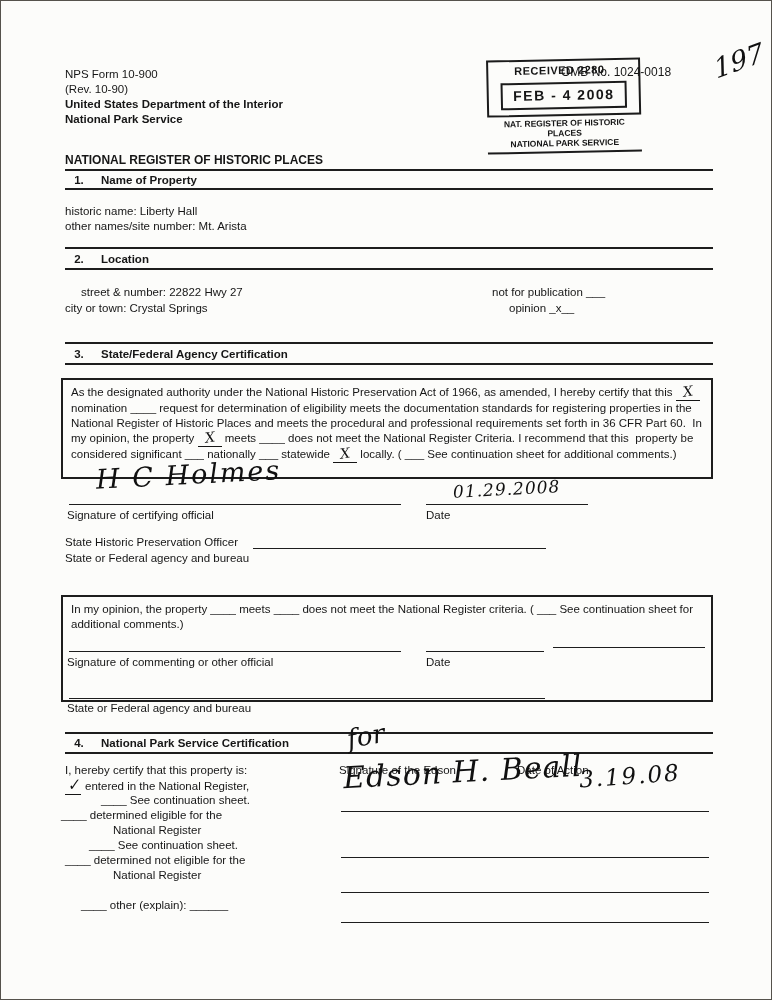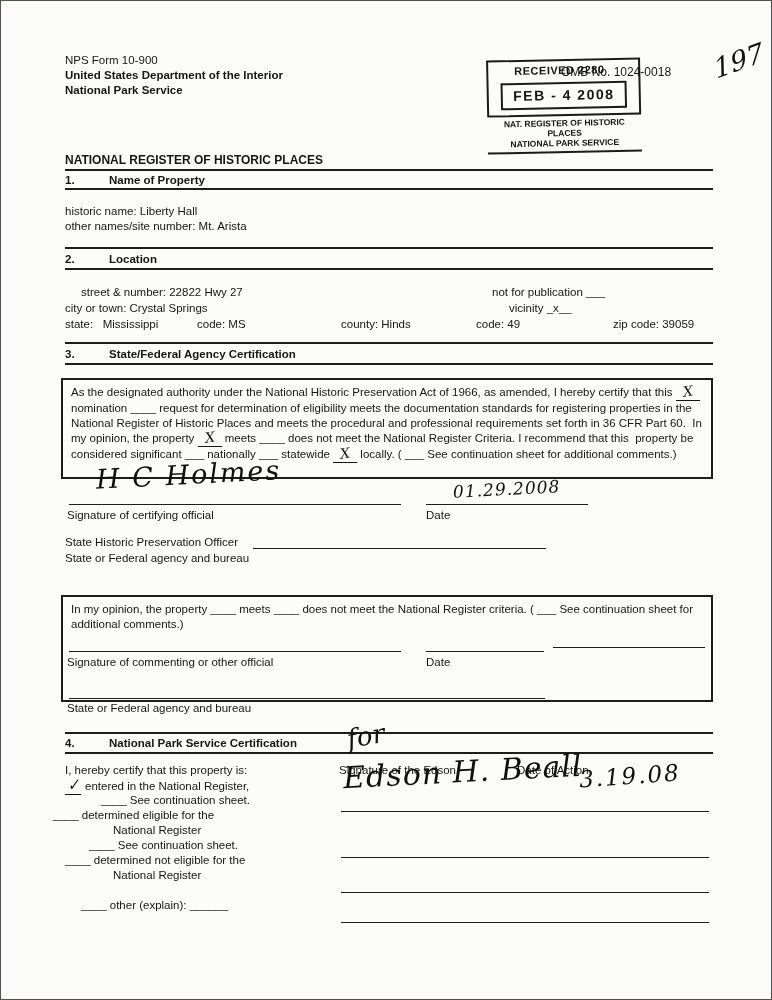--- a/index.html
+++ b/index.html
@@ -13,35 +13,36 @@
   .abs { position:absolute; }
   .b { font-weight:bold; }
   [data-bind] { white-space:pre-wrap; }
   .rule { position:absolute; left:64px; width:648px; height:2px; background:#1d1d1d; }
   .thin { position:absolute; height:1px; background:#1d1d1d; }
   .box { position:absolute; left:60px; width:652px; border:2px solid #1d1d1d; padding:5px 8px; }
   .hw { font-family:"DejaVu Serif", serif; font-style:italic; color:#101010; }
   .blank { display:inline-block; border-bottom:1px solid #151515; min-width:24px; text-align:center; }
   .hwx { display:inline-block; font-family:"DejaVu Serif", serif; font-style:italic;
          font-size:14px; transform:rotate(-8deg); line-height:10px; }
-  .sec-head { position:absolute; left:64px; font-weight:bold; }
+  .sec-head { position:absolute; left:56px; font-weight:bold;text-align:center; }
   .sec-head .num { display:inline-block; width:44px; }
   .stamp-outer { border:2px solid #1b1b1b; padding:2px 2px 5px; }
   .stamp-inner { border:2px solid #1b1b1b; margin:4px 10px 0; text-align:center;
                  font-weight:bold; font-size:14px; letter-spacing:1.5px; padding:4px 0; }
   .stamp-agency { border-bottom:2px solid #1b1b1b; text-align:center; font-weight:bold;
                   font-size:8.5px; line-height:10px; padding:2px 0 3px; }
 </style>
 </head>
 <body>
 
 <div class="page">
 
-  <div class="abs" style="top:52px;left:64px">
+  <div class="abs" style="top:66px;left:64px">
     <div data-bind="header.form_number">NPS Form 10-900</div>
+    <div data-bind="header.revision">(Rev. 10-90)</div>
     <div class="b" data-bind="header.department">United States Department of the Interior</div>
     <div class="b" data-bind="header.agency">National Park Service</div>
   </div>
 
   <div class="abs" style="top:64px;left:560px;font-size:12px" data-bind="header.omb">OMB No. 1024-0018</div>
 
   <div class="abs" style="top:58px;left:486px;width:154px;transform:rotate(-1.2deg)">
     <div class="stamp-outer">
       <div class="b" style="font-size:11px;padding-left:24px;letter-spacing:.5px" data-bind="stamp.received">RECEIVED 2280</div>
       <div class="stamp-inner" data-bind="stamp.date">FEB - 4 2008</div>
@@ -79,28 +80,21 @@
     <span class="num" data-bind="section2.heading_num">2.</span><span data-bind="section2.heading_title">Location</span>
   </div>
   <div class="rule" style="top:267px"></div>
 
   <div class="abs" style="top:284px;left:80px;width:648px">
     <span><span data-bind="section2.street_label">street &amp; number:</span> <span data-bind="section2.street_value">22822 Hwy 27</span></span>
     <span class="abs" style="left:411px" data-bind="section2.not_for_publication">not for publication ___</span>
   </div>
   <div class="abs" style="top:300px;left:64px;width:648px">
     <span><span data-bind="section2.city_label">city or town:</span> <span data-bind="section2.city_value">Crystal Springs</span></span>
-    <span class="abs" style="left:444px" data-bind="section2.vicinity">vicinity _x__</span>
-  </div>
-  <div class="abs" style="top:316px;left:64px;width:648px">
-    <span data-bind="section2.state">state:   Mississippi</span>
-    <span class="abs" style="left:132px" data-bind="section2.state_code">code: MS</span>
-    <span class="abs" style="left:276px" data-bind="section2.county">county: Hinds</span>
-    <span class="abs" style="left:411px" data-bind="section2.county_code">code: 49</span>
-    <span class="abs" style="left:548px" data-bind="section2.zip">zip code: 39059</span>
+    <span class="abs" style="left:444px" data-bind="section2.vicinity">opinion _x__</span>
   </div>
 
   <div class="rule" style="top:341px"></div>
   <div class="sec-head" style="top:346px">
     <span class="num" data-bind="section3.heading_num">3.</span><span data-bind="section3.heading_title">State/Federal Agency Certification</span>
   </div>
   <div class="rule" style="top:362px"></div>
 
   <div class="box" style="top:377px;height:101px">
     <p><span data-bind="section3.cert_p1">As the designated authority under the National Historic Preservation Act of 1966, as amended, I hereby certify that this </span><span class="blank"><span class="hwx" data-bind="section3.x1">X</span></span><span data-bind="section3.cert_p2"> nomination ____ request for determination of eligibility meets the documentation standards for registering properties in the National Register of Historic Places and meets the procedural and professional requirements set forth in 36 CFR Part 60.  In my opinion, the property </span><span class="blank"><span class="hwx" data-bind="section3.x2">X</span></span><span data-bind="section3.cert_p3"> meets ____ does not meet the National Register Criteria. I recommend that this  property be considered significant ___ nationally ___ statewide </span><span class="blank"><span class="hwx" data-bind="section3.x3">X</span></span><span data-bind="section3.cert_p4"> locally. ( ___ See continuation sheet for additional comments.)</span></p>
@@ -138,21 +132,21 @@
   <div class="abs" style="top:762px;left:516px" data-bind="section4.action_label">Date of Action</div>
 
   <div class="abs hw" style="top:728px;left:346px;font-size:26px;transform:rotate(-10deg)" data-bind="annotations.keeper_note">for</div>
   <div class="abs hw" style="top:763px;left:342px;font-size:30px;transform:rotate(-3deg);letter-spacing:1px" data-bind="section4.keeper_signature">Edson H. Beall</div>
   <div class="abs hw" style="top:768px;left:578px;font-size:23px;transform:rotate(-4deg);letter-spacing:2px" data-bind="section4.action_date">3.19.08</div>
 
   <div class="abs" style="top:777px;left:64px">
     <span class="blank" style="min-width:16px;margin-right:4px"><span class="hw" style="display:inline-block;font-size:15px;transform:rotate(-10deg)" data-bind="annotations.check">✓</span></span><span data-bind="section4.items.0.t">entered in the National Register,</span>
   </div>
   <div class="abs" style="top:792px;left:100px" data-bind="section4.items.1.t">____ See continuation sheet.</div>
-  <div class="abs" style="top:807px;left:52px" data-bind="section4.items.2.t">____ determined eligible for the</div>
+  <div class="abs" style="top:807px;left:60px" data-bind="section4.items.2.t">____ determined eligible for the</div>
   <div class="abs" style="top:822px;left:112px" data-bind="section4.items.3.t">National Register</div>
   <div class="abs" style="top:837px;left:88px" data-bind="section4.items.4.t">____ See continuation sheet.</div>
   <div class="abs" style="top:852px;left:64px" data-bind="section4.items.5.t">____ determined not eligible for the</div>
   <div class="abs" style="top:867px;left:112px" data-bind="section4.items.6.t">National Register</div>
   <div class="abs" style="top:897px;left:80px" data-bind="section4.items.8.t">____ other (explain): ______</div>
 
   <div class="thin" style="top:810px;left:340px;width:368px"></div>
   <div class="thin" style="top:856px;left:340px;width:368px"></div>
   <div class="thin" style="top:891px;left:340px;width:368px"></div>
   <div class="thin" style="top:921px;left:340px;width:368px"></div>

